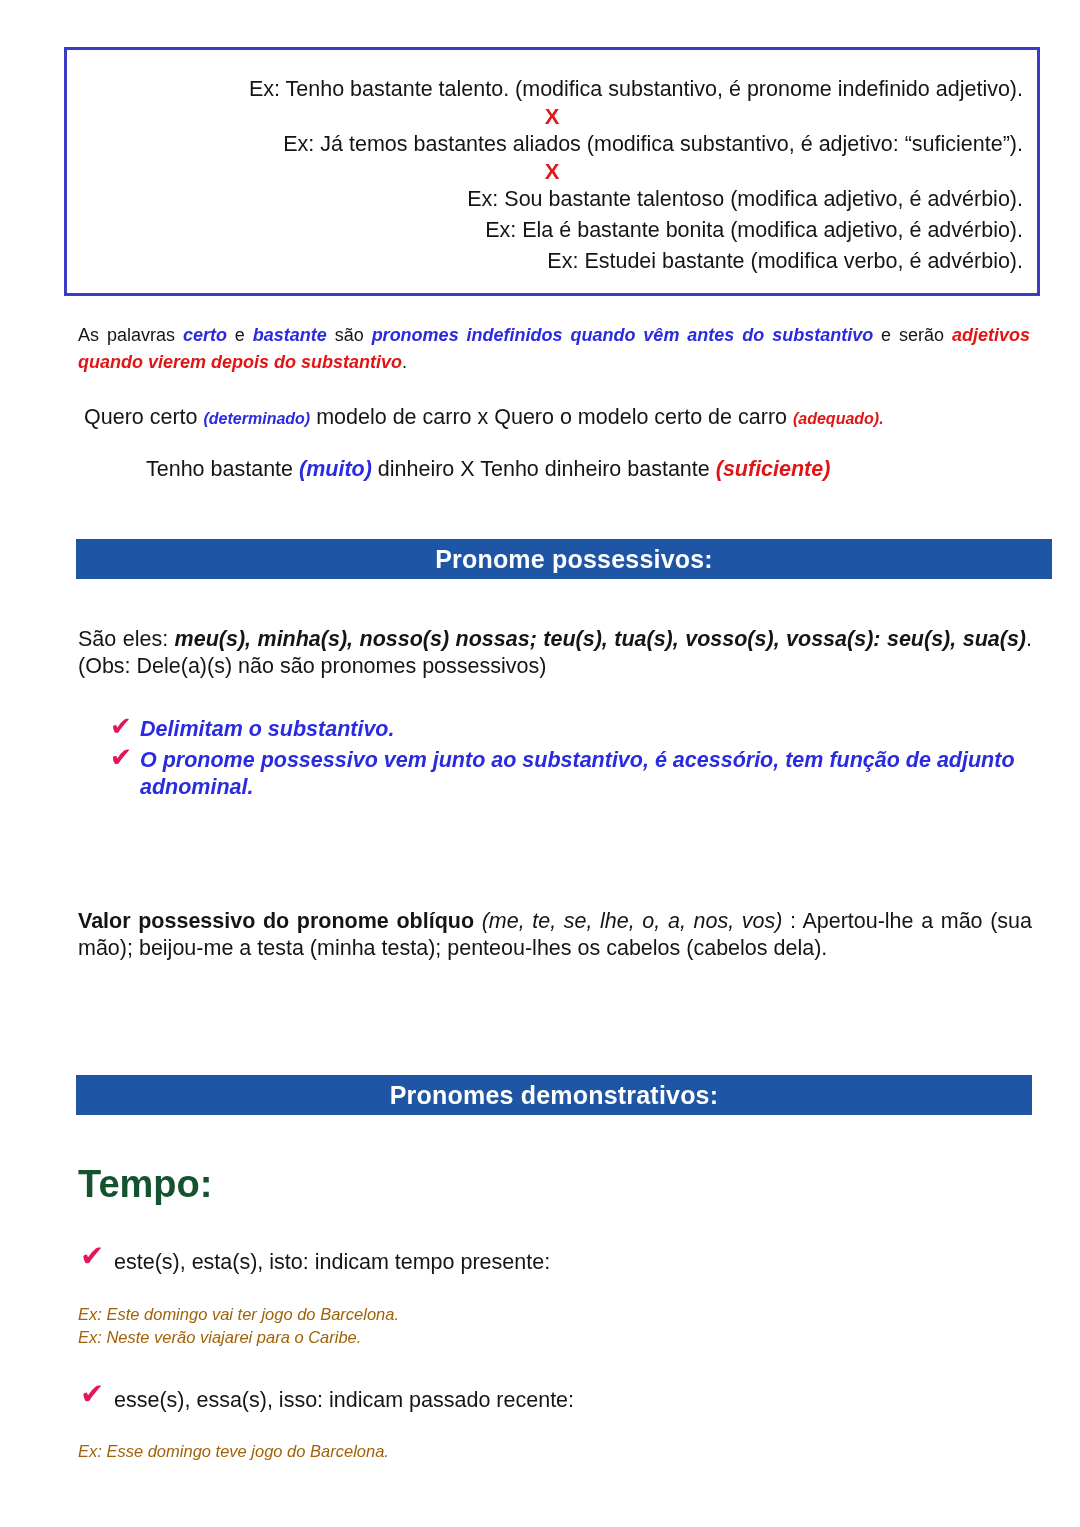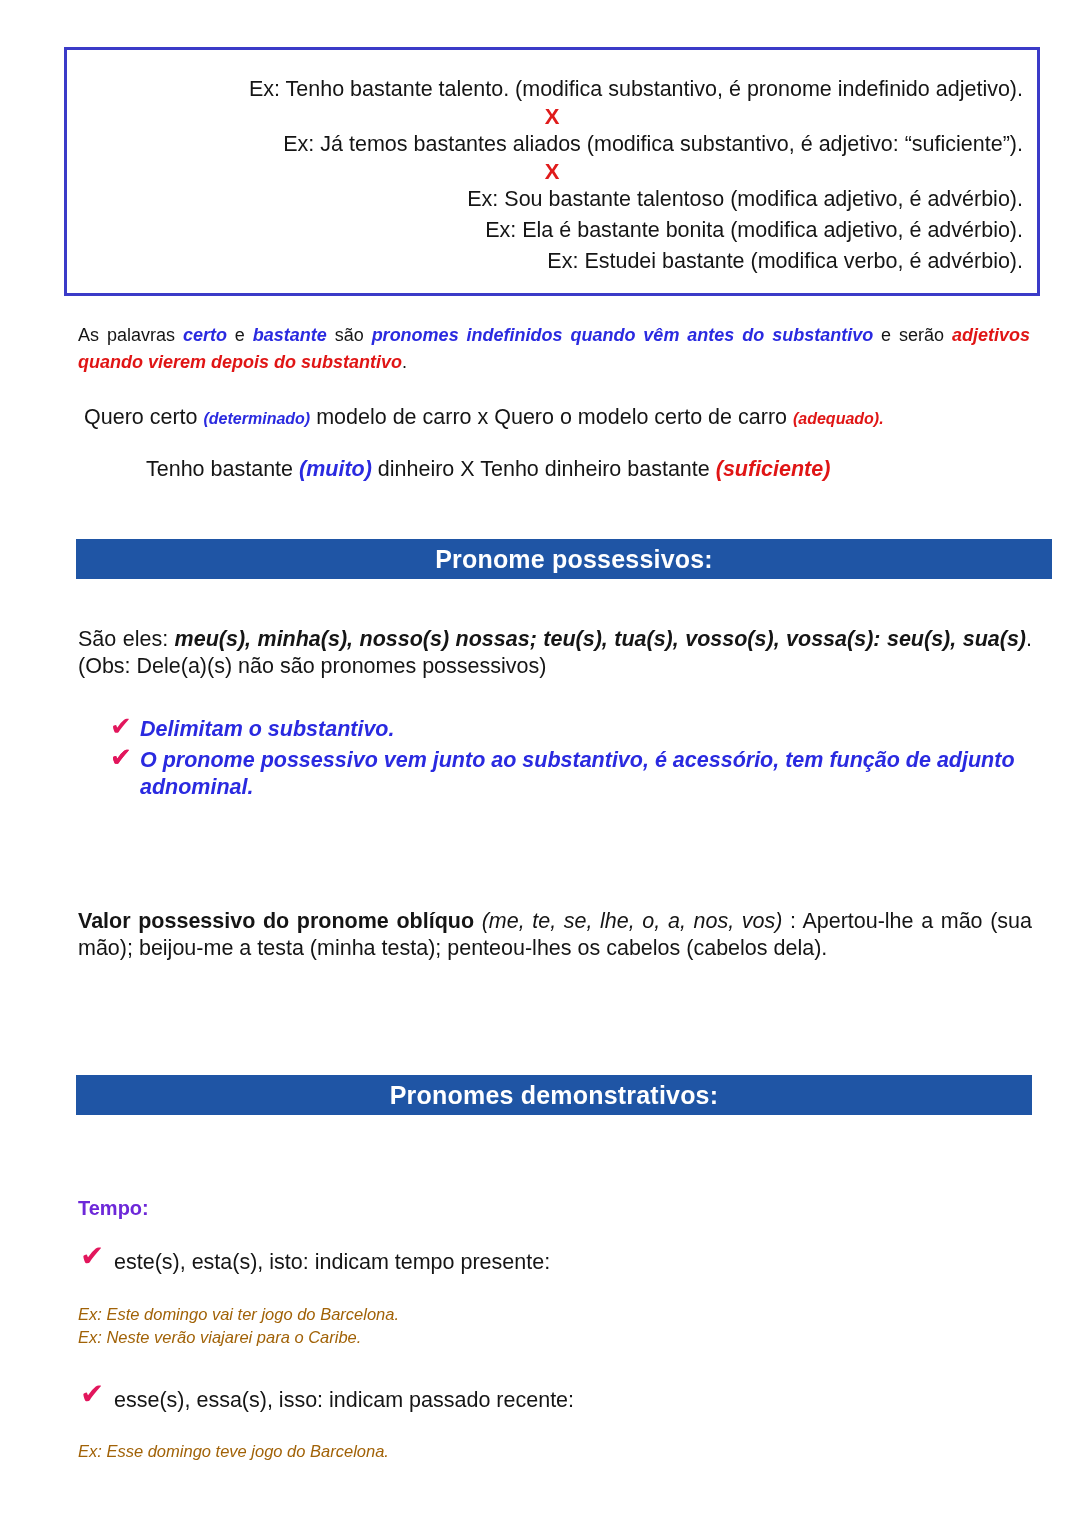--- a/index.html
+++ b/index.html
@@ -165,24 +165,24 @@
     font-size: 26px;
     font-weight: bold;
     font-style: normal;
     line-height: 26px;
   }
 
   
   .sub-heading {
     position: absolute;
     left: 78px;
-    top: 1197px;
-    font-size: 20px;
-    font-weight: bold;
-    color: #6d28d9;
+    top: 1163px;
+    font-size: 38px;
+    font-weight: bold;
+    color: #14532d;
   }
 
   
   .tempo-item {
     position: absolute;
     font-size: 21.5px;
     line-height: 28px;
     color: #151515;
     padding-left: 36px;
   }

